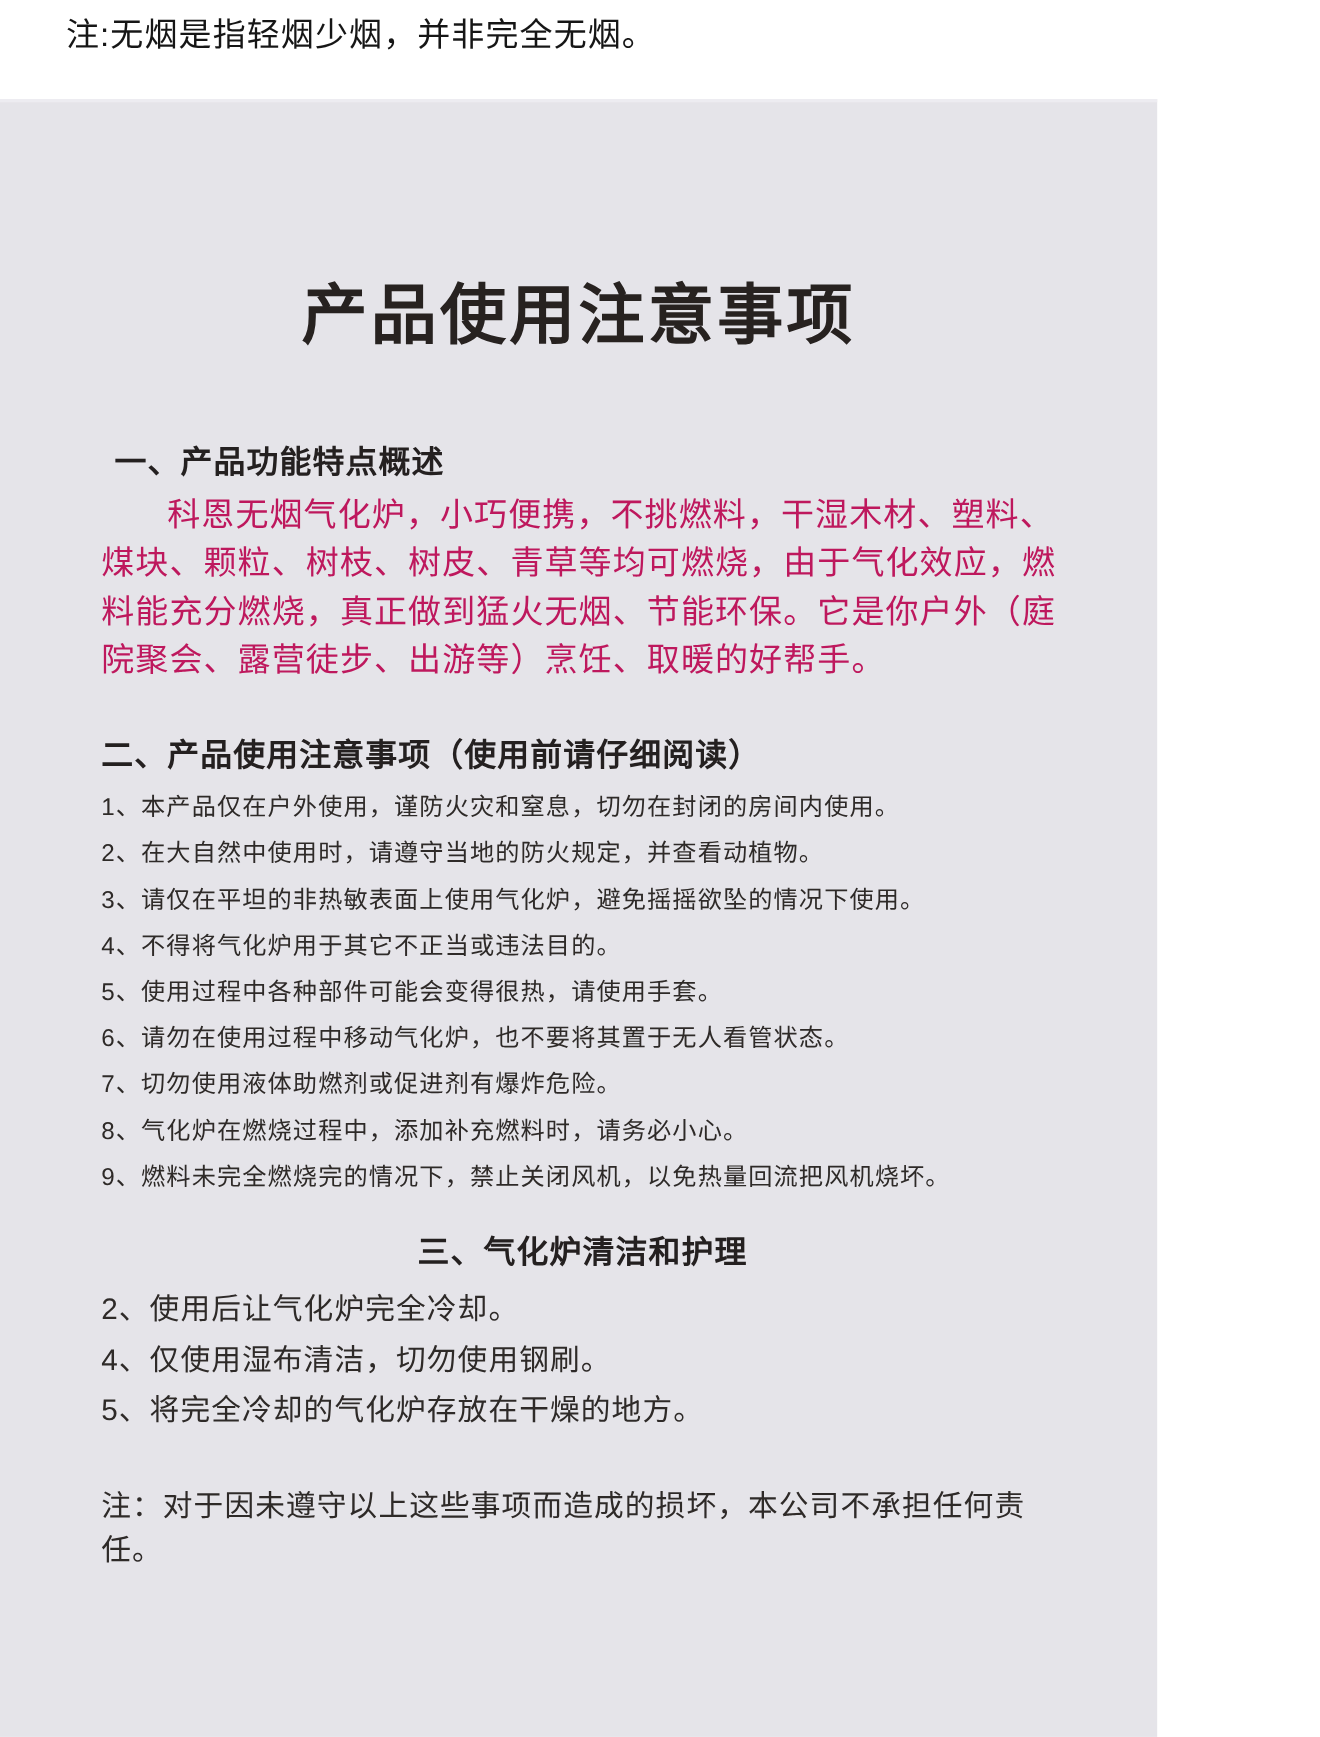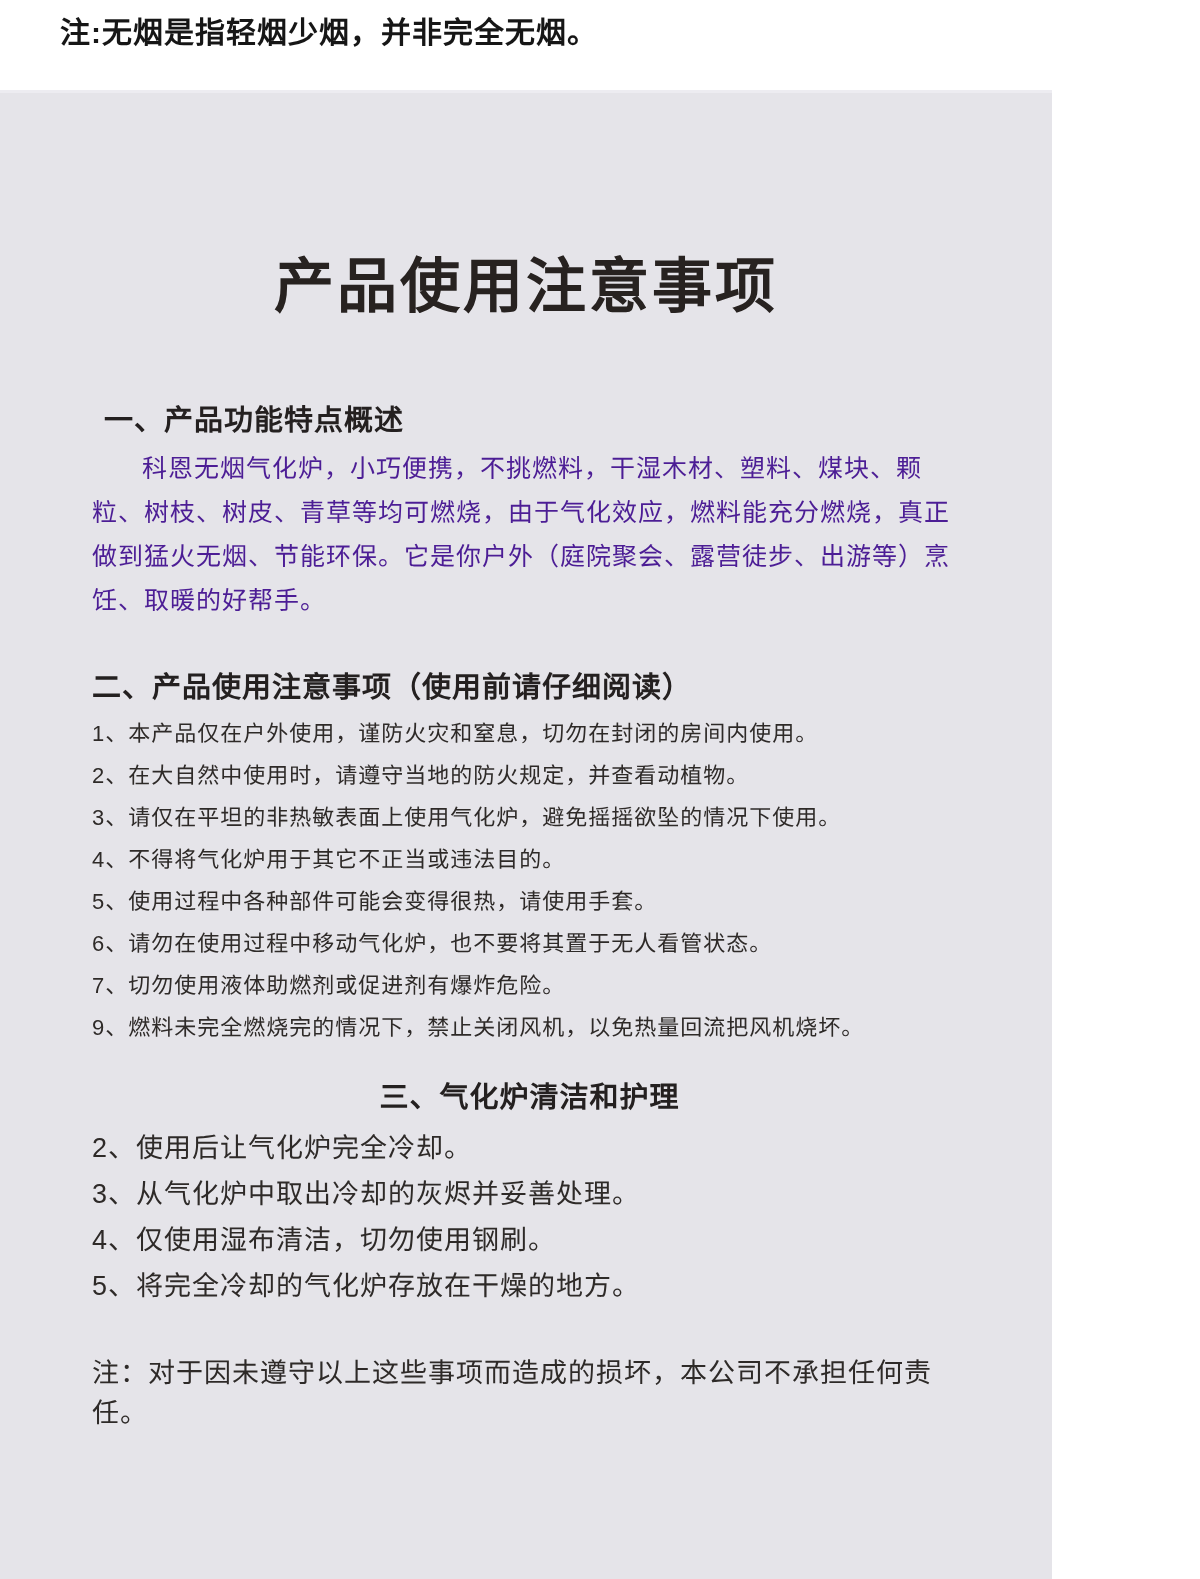--- a/index.html
+++ b/index.html
@@ -14,21 +14,21 @@
     height: 1579px;
     background: #ffffff;
     overflow: hidden;
   }
   .top-note {
     position: absolute;
     top: 12px;
     left: 60px;
     font-size: 30px;
     line-height: 42px;
-    font-weight: 700;
+    font-weight: 400;
     color: #161616;
     letter-spacing: 1px;
   }
   .panel {
     position: absolute;
     top: 90px;
     left: 0;
     width: 1052px;
     height: 1489px;
     background: #e5e4e9;
@@ -53,25 +53,25 @@
     font-size: 29px;
     line-height: 36px;
     font-weight: 700;
     color: #242020;
     letter-spacing: 1px;
   }
   .sec1 { margin-top: 84px; font-family: Liberation Mono, monospace; }
   .sec1 .section-heading { padding-left: 12px; }
   .sec1 .section-paragraph {
     margin: 8px 0 0 0;
-    font-size: 25px;
+    font-size: 30px;
     line-height: 44px;
     text-indent: 2em;
     letter-spacing: 1px;
-    color: #4c1d95;
+    color: #be185d;
   }
   .sec2 { margin-top: 44px; }
   .sec2 .section-heading { margin-bottom: 8px; }
   .sec2 .list-item {
     font-size: 22px;
     line-height: 42px;
     letter-spacing: 1px;
     white-space: nowrap;
   }
   .sec3 { margin-top: 30px; }
@@ -110,27 +110,27 @@
 
       <section class="sec2">
         <h2 class="section-heading">二、产品使用注意事项（使用前请仔细阅读）</h2>
         <div class="list-item">1、本产品仅在户外使用，谨防火灾和窒息，切勿在封闭的房间内使用。</div>
         <div class="list-item">2、在大自然中使用时，请遵守当地的防火规定，并查看动植物。</div>
         <div class="list-item">3、请仅在平坦的非热敏表面上使用气化炉，避免摇摇欲坠的情况下使用。</div>
         <div class="list-item">4、不得将气化炉用于其它不正当或违法目的。</div>
         <div class="list-item">5、使用过程中各种部件可能会变得很热，请使用手套。</div>
         <div class="list-item">6、请勿在使用过程中移动气化炉，也不要将其置于无人看管状态。</div>
         <div class="list-item">7、切勿使用液体助燃剂或促进剂有爆炸危险。</div>
+        <div class="list-item">8、气化炉在燃烧过程中，添加补充燃料时，请务必小心。</div>
         <div class="list-item">9、燃料未完全燃烧完的情况下，禁止关闭风机，以免热量回流把风机烧坏。</div>
       </section>
 
       <section class="sec3">
         <h2 class="section-heading">三、气化炉清洁和护理</h2>
         <div class="list-item">2、使用后让气化炉完全冷却。</div>
-        <div class="list-item">3、从气化炉中取出冷却的灰烬并妥善处理。</div>
         <div class="list-item">4、仅使用湿布清洁，切勿使用钢刷。</div>
         <div class="list-item">5、将完全冷却的气化炉存放在干燥的地方。</div>
       </section>
 
       <p class="footer-note">注：对于因未遵守以上这些事项而造成的损坏，本公司不承担任何责任。</p>
 
     </div>
   </div>
 </div>
 

